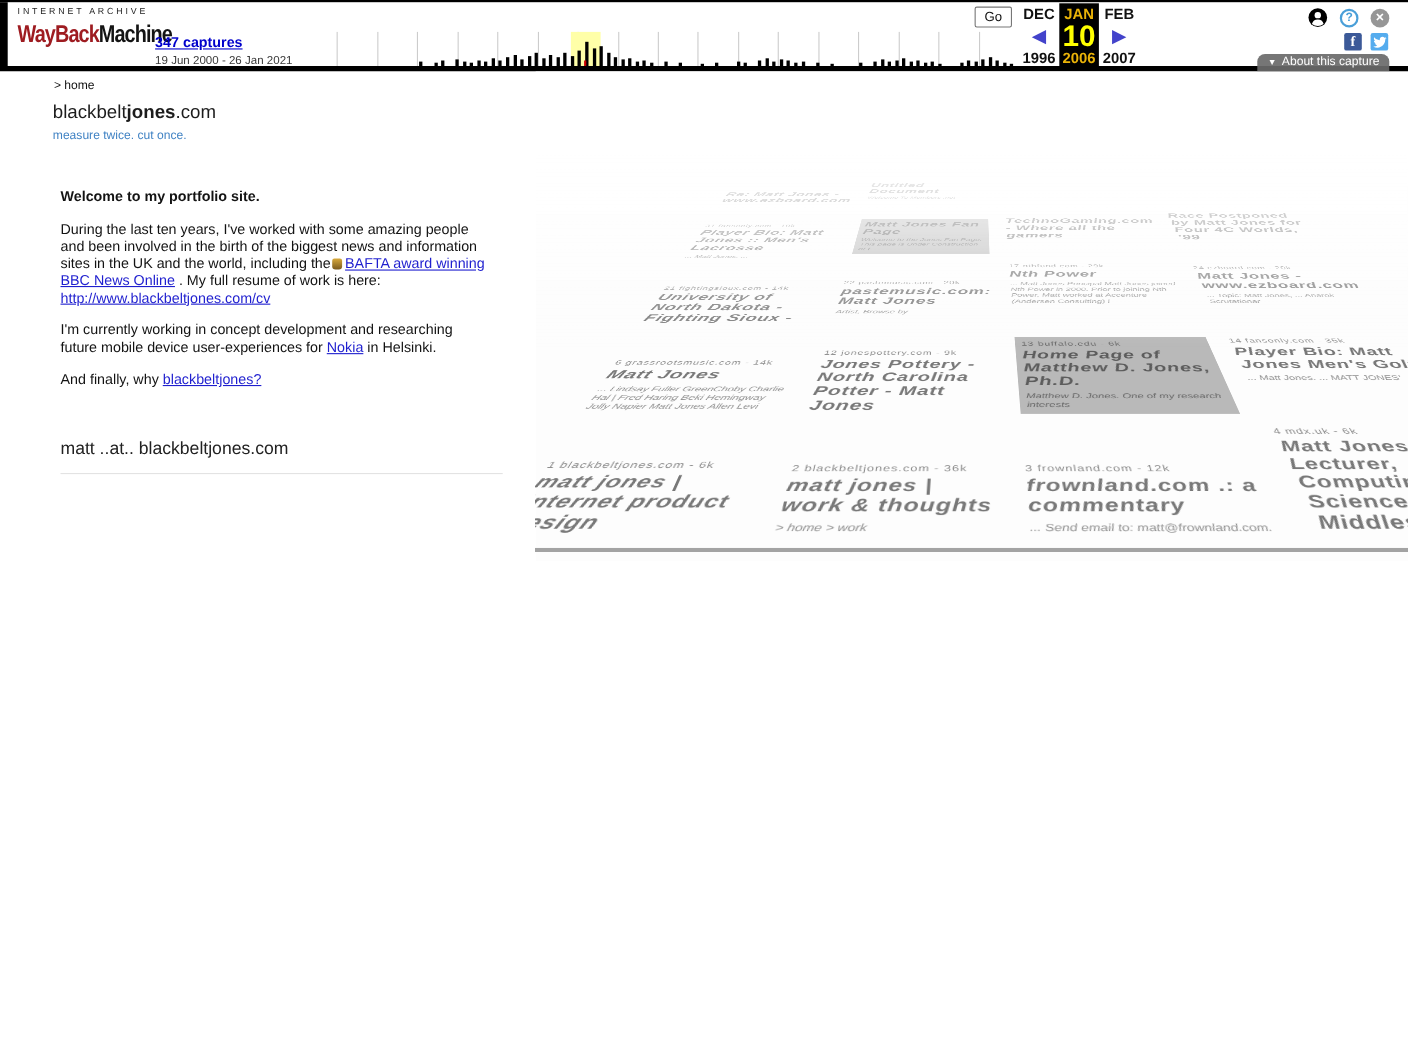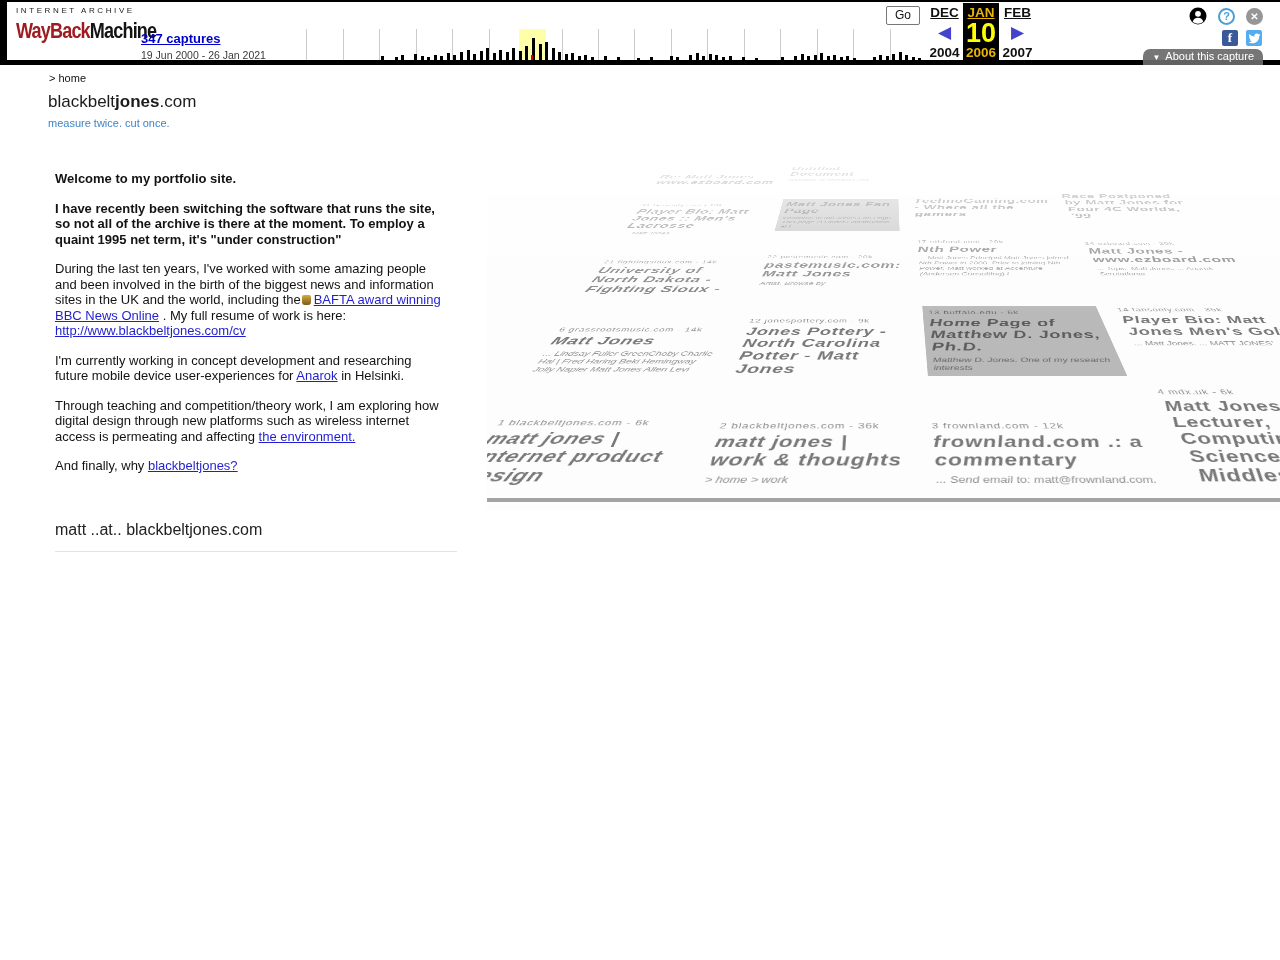--- a/index.html
+++ b/index.html
@@ -30,21 +30,21 @@
   .spark-grid { position:absolute; top:0; width:1px; height:100%; background:#ccc; }
   .spark-band { position:absolute; top:0; height:100%; background:#ffffa8; }
   .spark-bar { position:absolute; bottom:0; width:3px; background:#000; }
   .spark-tick { position:absolute; bottom:0; width:2px; height:5px; background:#cc0000; }
 
   
   #wb-nav { position:absolute; left:926px; top:1px; height:58px; display:flex; }
   .nav-cell { width:37px; height:58px; display:flex; flex-direction:column;
     align-items:center; justify-content:space-between; padding:2px 0 1px; }
   .nav-cell.cur { background:#000; width:36px; }
-  .nav-month { font-size:13.5px; font-weight:bold; color:#111;text-decoration:underline; }
+  .nav-month { font-size:13.5px; font-weight:bold; color:#111; }
   .nav-cell.cur .nav-month, .nav-cell.cur .nav-year { color:#eab308; }
   .nav-day { font-size:27px; font-weight:bold; color:#ffff00; line-height:24px; }
   .nav-arrow { font-size:17px; color:#4343cb; cursor:pointer; line-height:22px; }
   .nav-year { font-size:13.5px; font-weight:bold; color:#111; }
 
   
   .wb-ic { position:absolute; cursor:pointer; }
   #ic-profile { left:1189px; top:5px; width:18px; height:18px; }
   #ic-help { left:1218px; top:6px; width:17px; height:17px; border:2px solid #4a9fd8;
     border-radius:50%; color:#4a9fd8; font-weight:bold; font-size:11px; text-align:center; line-height:13px; background:#fff; }
@@ -196,21 +196,21 @@
       <div class="spark-bar" style="left: 635.4px; height: 5px;"></div>
       <div class="spark-bar" style="left: 641.9px; height: 3px;"></div>
       <div class="spark-bar" style="left: 648.4px; height: 2px;"></div>
       <div class="spark-tick" style="left: 261px;"></div>
     </div>
 
   <div id="wb-nav">
     <div class="nav-cell">
       <span class="nav-month">DEC</span>
       <span class="nav-arrow">◀</span>
-      <span class="nav-year">2004</span>
+      <span class="nav-year">1996</span>
     </div>
     <div class="nav-cell cur">
       <span class="nav-month">JAN</span>
       <span class="nav-day">10</span>
       <span class="nav-year">2006</span>
     </div>
     <div class="nav-cell">
       <span class="nav-month">FEB</span>
       <span class="nav-arrow">▶</span>
       <span class="nav-year">2007</span>
@@ -240,24 +240,22 @@
 
 <div id="page">
   <div class="crumb">&gt; home</div>
 
   <div class="site-title"><span>blackbelt</span><span class="bold">jones</span><span>.com</span></div>
   <div class="tagline">measure twice. cut once.</div>
 
   <div id="copy">
     <p class="b">Welcome to my portfolio site.</p>
     <div id="paragraphs">
-        <p class="b "><span>I have recently been switching the software that runs the site, so not all of the archive is there at the moment. To employ a quaint 1995 net term, it's "under construction"</span></p>
         <p><span>During the last ten years, I've worked with some amazing people and been involved in the birth of the biggest news and information sites in the UK and the world, including the</span><span class="icon-bafta"></span><a class="lnk">BAFTA award winning BBC News Online</a><span> . My full resume of work is here: </span><a class="lnk">http://www.blackbeltjones.com/cv</a></p>
-        <p><span>I'm currently working in concept development and researching future mobile device user-experiences for </span><a class="lnk">Anarok</a><span> in Helsinki.</span></p>
-        <p><span>Through teaching and competition/theory work, I am exploring how digital design through new platforms such as wireless internet access is permeating and affecting </span><a class="lnk">the environment.</a></p>
+        <p><span>I'm currently working in concept development and researching future mobile device user-experiences for </span><a class="lnk">Nokia</a><span> in Helsinki.</span></p>
         <p><span>And finally, why </span><a class="lnk">blackbeltjones?</a></p>
         <p class="footer-line"><span>matt ..at.. blackbeltjones.com</span></p>
       </div>
     <div class="footer-divider"></div>
   </div>
 
   <div id="persp">
     <div class="p-plane" id="p-plane">
         <div class="p-col">
           <div class="p-entry">

